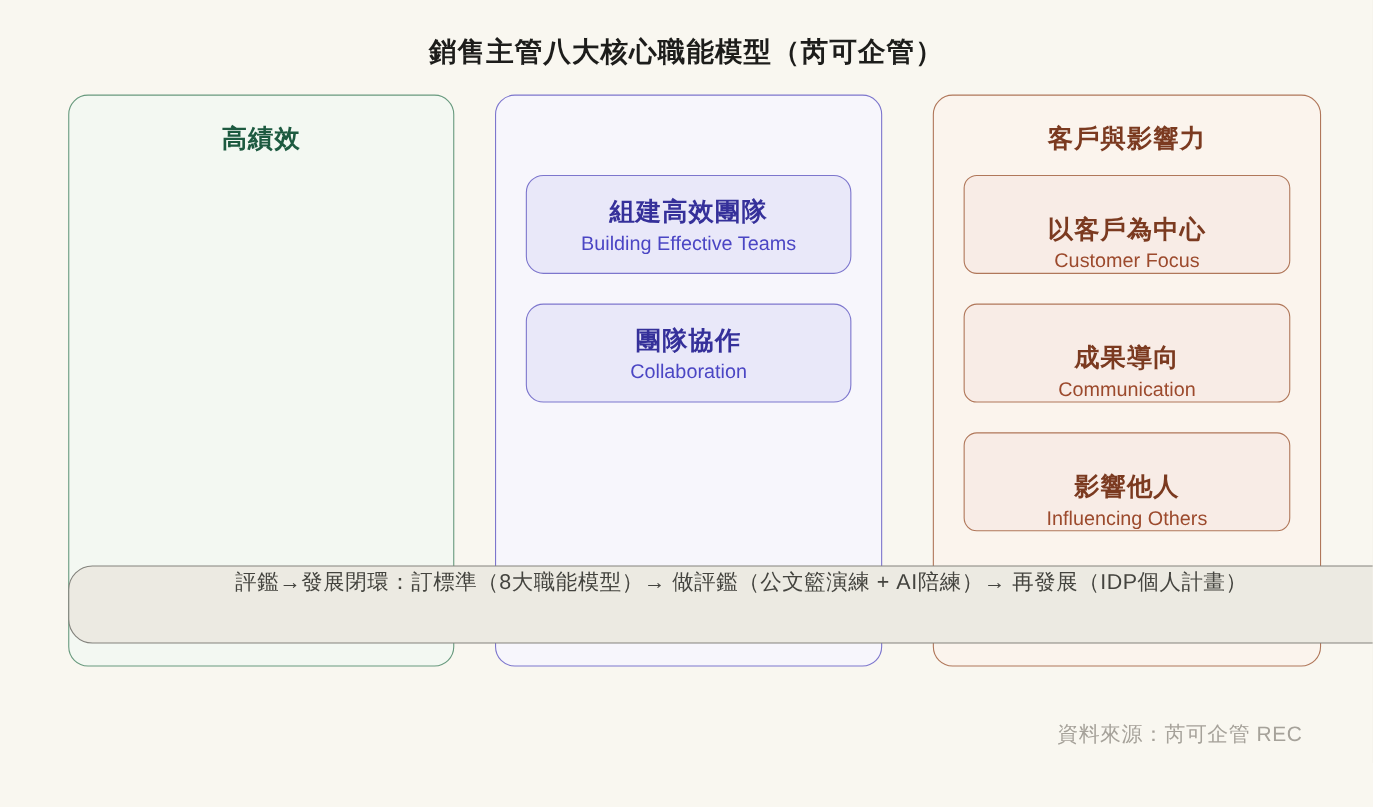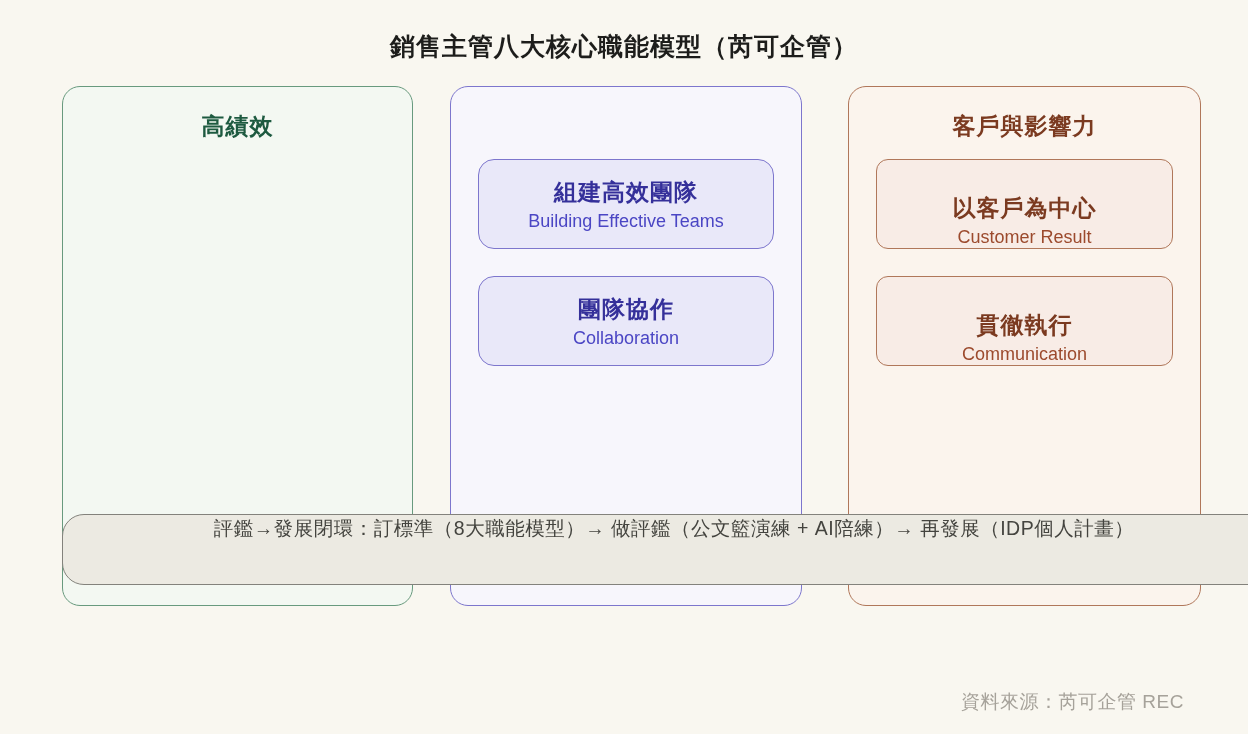--- a/index.html
+++ b/index.html
@@ -98,21 +98,21 @@
     display: flex;
     align-items: flex-start;
     justify-content: center;
     font-size: 19.5px;
     color: var(--banner-text, #44443f);
     letter-spacing: 0.5px;
   }
 
   .footer-note {
     position: absolute;
-    top: 689px;
+    top: 655px;
     right: 64px;
     font-size: 19px;
     color: var(--footer-text, #a6a29a);
     letter-spacing: 0.5px;
   }
 </style>
 </head>
 <body>
 
 <div class="canvas">
@@ -134,25 +134,29 @@
         <div class="en">Collaboration</div>
       </div>
     </div>
   </div>
 
   <div class="col red">
     <div class="col-header">客戶與影響力</div>
     <div class="cards">
       <div class="card">
         <div class="zh">以客戶為中心</div>
-        <div class="en">Customer Result</div>
+        <div class="en">Customer Focus</div>
       </div>
       <div class="card">
-        <div class="zh">貫徹執行</div>
+        <div class="zh">成果導向</div>
         <div class="en">Communication</div>
+      </div>
+      <div class="card">
+        <div class="zh">影響他人</div>
+        <div class="en">Influencing Others</div>
       </div>
     </div>
   </div>
 
   <div class="banner">
     <span>評鑑→發展閉環：訂標準（8大職能模型）→ 做評鑑（公文籃演練 + AI陪練）→ 再發展（IDP個人計畫）</span>
   </div>
 
   <div class="footer-note">資料來源：芮可企管 REC</div>
 

